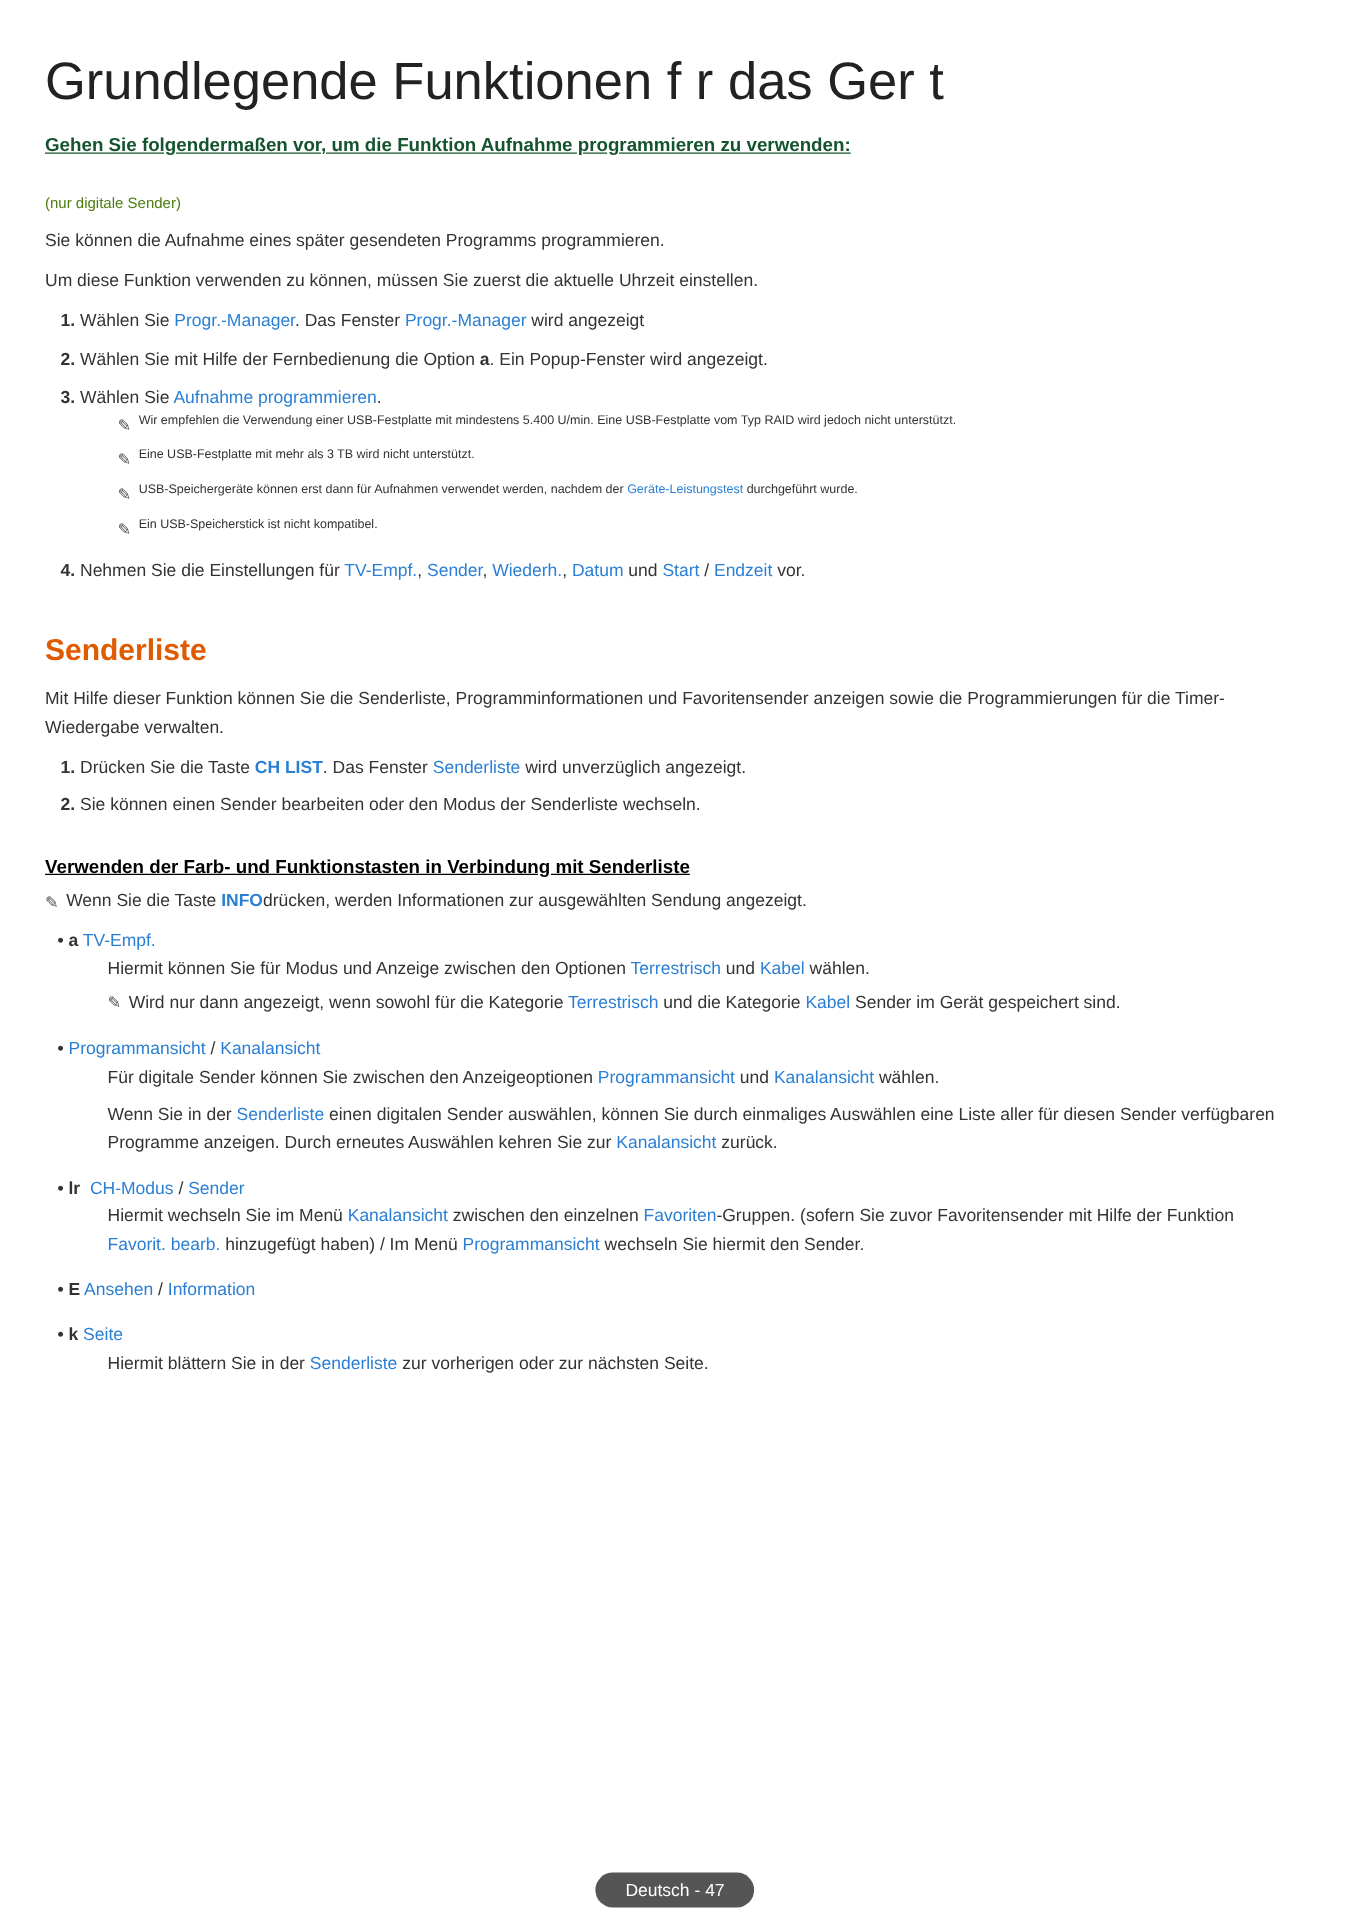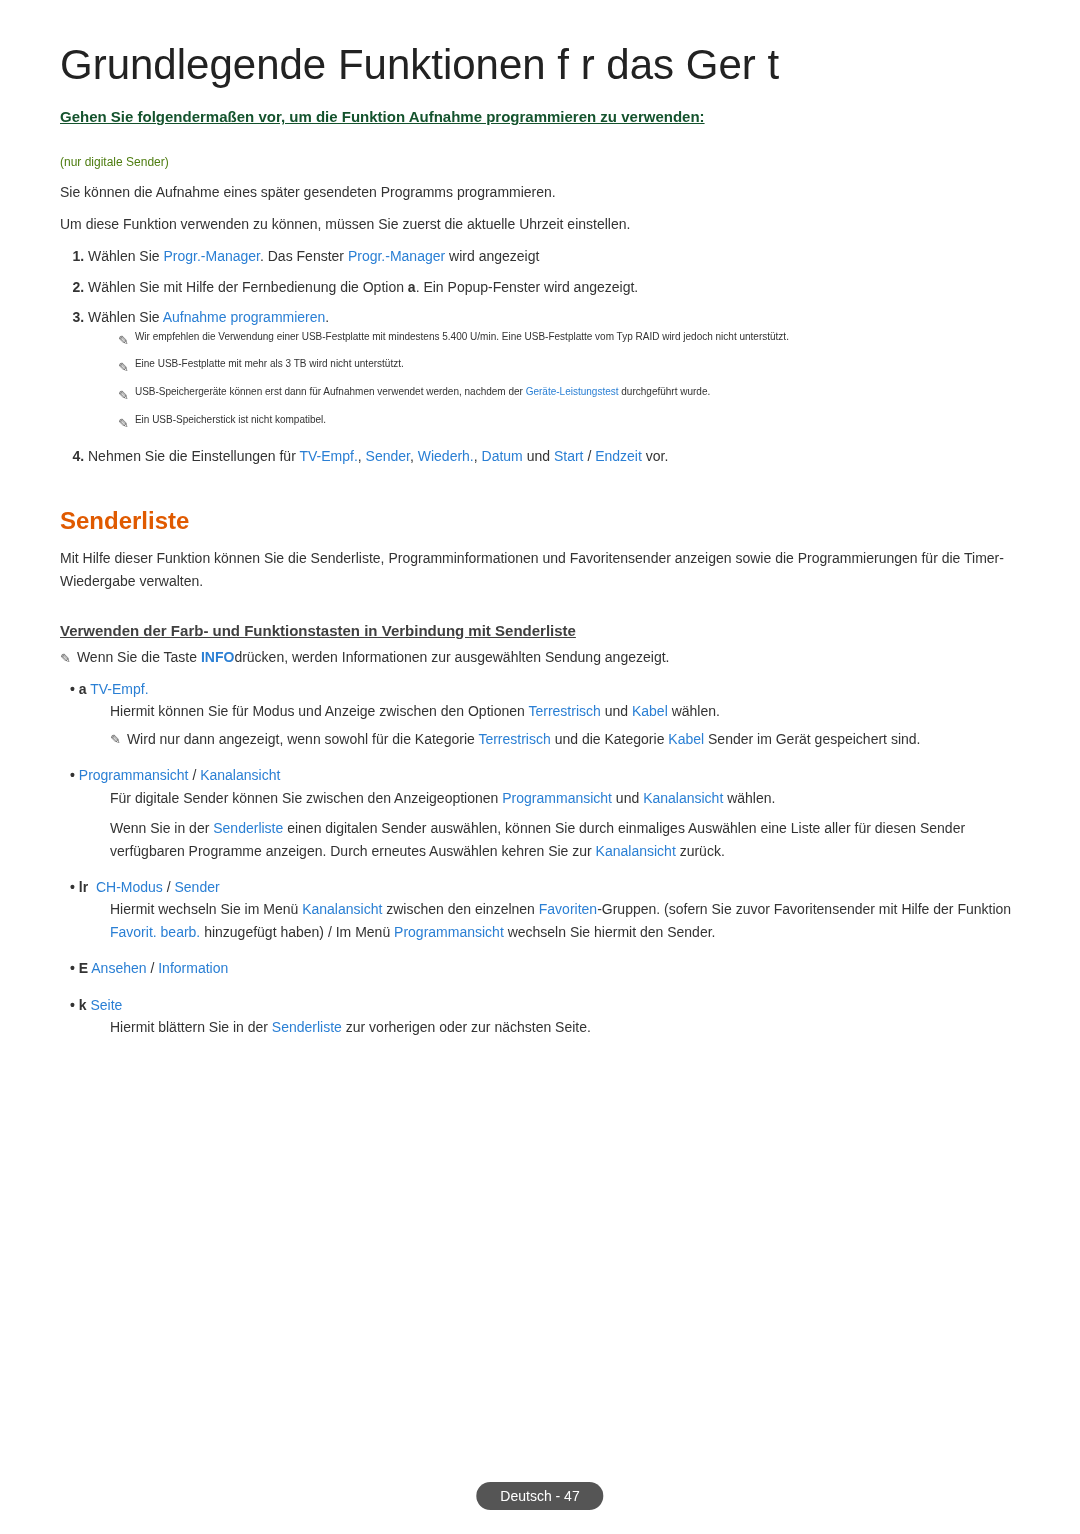--- a/index.html
+++ b/index.html
@@ -6,42 +6,42 @@
     body {
       font-family: 'Arial', sans-serif;
       font-size: 14px;
       color: #333;
       background: #fff;
       width: 1080px;
       min-height: 1534px;
       position: relative;
     }
     .page-content {
-      padding: 40px 60px 80px 60px;
+      padding: 40px 60px 80px 36px;
       max-width: 1080px;
     }
     h1.main-title {
       font-size: 42px;
       font-weight: 300;
       color: #222;
       margin-bottom: 18px;
       line-height: 1.2;
     }
     h2.section-heading {
       font-size: 15px;
       font-weight: bold;
       text-decoration: underline;
       color: #14532d;
       margin-bottom: 10px;
     }
     h3.sub-heading {
       font-size: 15px;
       font-weight: bold;
       text-decoration: underline;
-      color: #404040;
+      color: #000000;
       margin-bottom: 10px;
       margin-top: 30px;
     }
     .senderliste-title {
       font-size: 24px;
       font-weight: bold;
       color: #e05a00;
       margin-bottom: 12px;
       margin-top: 40px;
     }
@@ -102,21 +102,21 @@
       flex-shrink: 0;
       margin-top: 2px;
     }
     .indent-block {
       margin-left: 40px;
       margin-bottom: 8px;
       line-height: 1.6;
     }
     .page-footer {
       position: absolute;
-      bottom: 24px;
+      bottom: 8px;
       left: 50%;
       transform: translateX(-50%);
       background: #555;
       color: #fff;
       padding: 6px 24px;
       border-radius: 20px;
       font-size: 14px;
     }
     .highlight-key {
       color: #2a7fd4;
@@ -172,20 +172,28 @@
   <ol start="4">
     <li>
       Nehmen Sie die Einstellungen für <span class="link">TV-Empf.</span>, <span class="link">Sender</span>, <span class="link">Wiederh.</span>, <span class="link">Datum</span> und <span class="link">Start</span> / <span class="link">Endzeit</span> vor.
     </li>
   </ol>
 
   <div class="senderliste-title">Senderliste</div>
 
   <p>Mit Hilfe dieser Funktion können Sie die Senderliste, Programminformationen und Favoritensender anzeigen sowie die Programmierungen für die Timer-Wiedergabe verwalten.</p>
 
+  <ol>
+    <li>
+      Drücken Sie die Taste <span class="highlight-key bold-key">CH LIST</span>. Das Fenster <span class="link">Senderliste</span> wird unverzüglich angezeigt.
+    </li>
+    <li>
+      Sie können einen Sender bearbeiten oder den Modus der Senderliste wechseln.
+    </li>
+  </ol>
 
   <h3 class="sub-heading">Verwenden der Farb- und Funktionstasten in Verbindung mit Senderliste</h3>
 
   <div class="note-block-item" style="margin-bottom:12px;text-align:right;">
     <span>Wenn Sie die Taste <span class="highlight-key bold-key">INFO</span>drücken, werden Informationen zur ausgewählten Sendung angezeigt.</span>
   </div>
 
   <ul class="bullet-list">
 
     <li>

